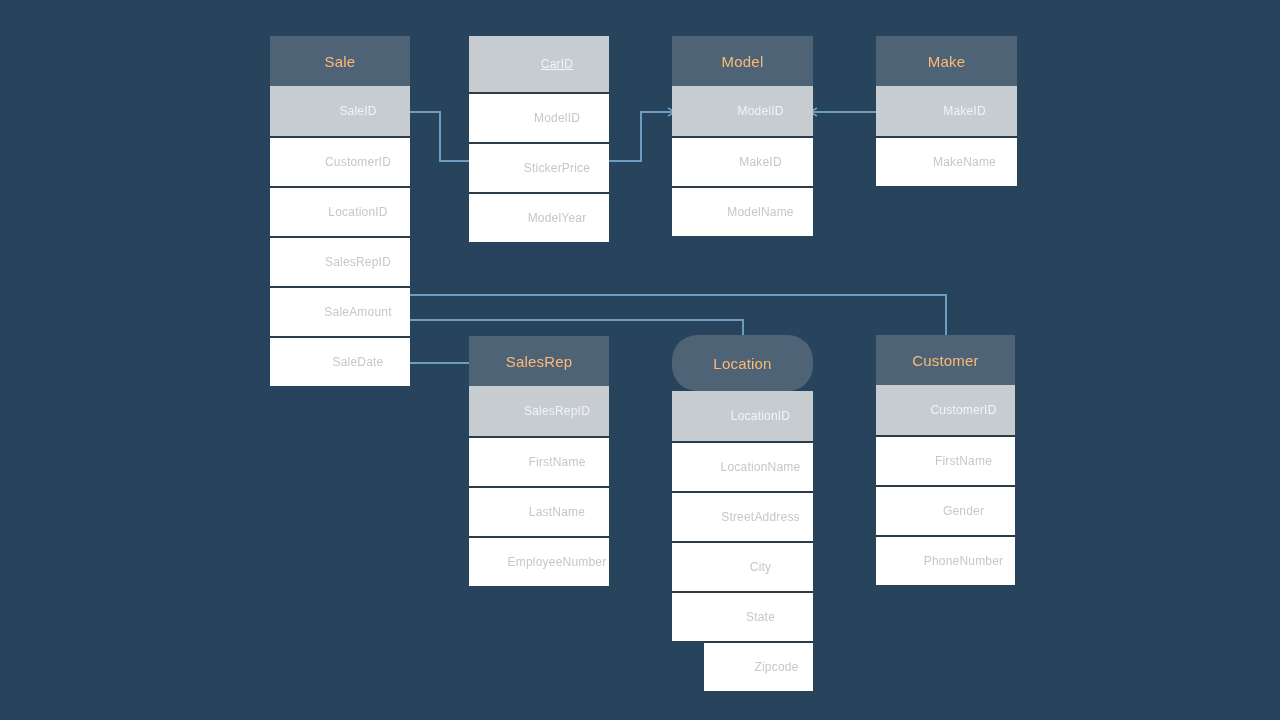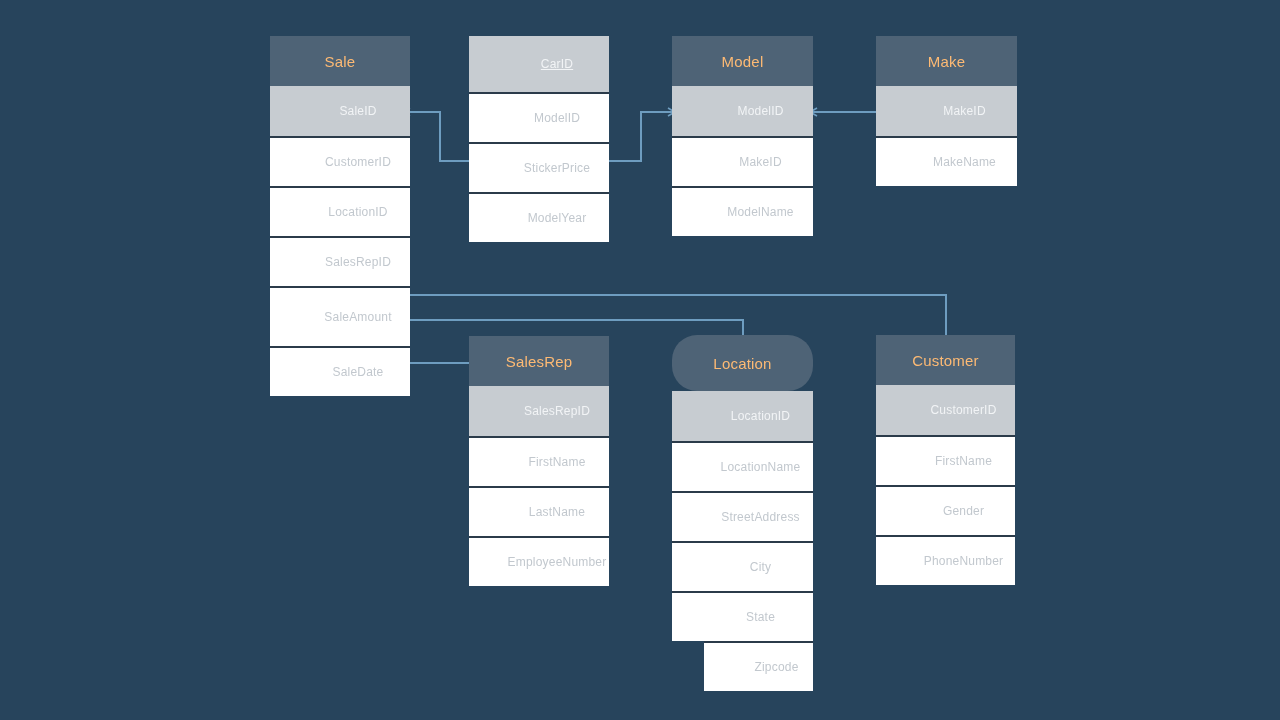--- a/index.html
+++ b/index.html
@@ -62,21 +62,21 @@
       <path d="M 406 363 L 471 363"></path>
     </g>
   </svg>
 
   <div class="entity" style="left:270px;top:36px;width:140px;">
     <div class="ent-header" style="height:50px;">Sale</div>
     <div class="ent-row pk" style="height:50px;">SaleID</div>
     <div class="ent-row first-attr" style="height:50px;">CustomerID</div>
     <div class="ent-row" style="height:50px;">LocationID</div>
     <div class="ent-row" style="height:50px;">SalesRepID</div>
-    <div class="ent-row" style="height:60px;">SaleAmount</div>
+    <div class="ent-row" style="height:50px;">SaleAmount</div>
     <div class="ent-row" style="height:50px;">SaleDate</div>
   </div>
 
   <div class="entity" style="left:469px;top:36px;width:140px;">
     <div class="ent-row pk" style="height:56px;text-decoration:underline;">CarID</div>
     <div class="ent-row first-attr" style="height:50px;">ModelID</div>
     <div class="ent-row" style="height:50px;">StickerPrice</div>
     <div class="ent-row" style="height:50px;">ModelYear</div>
   </div>
 

